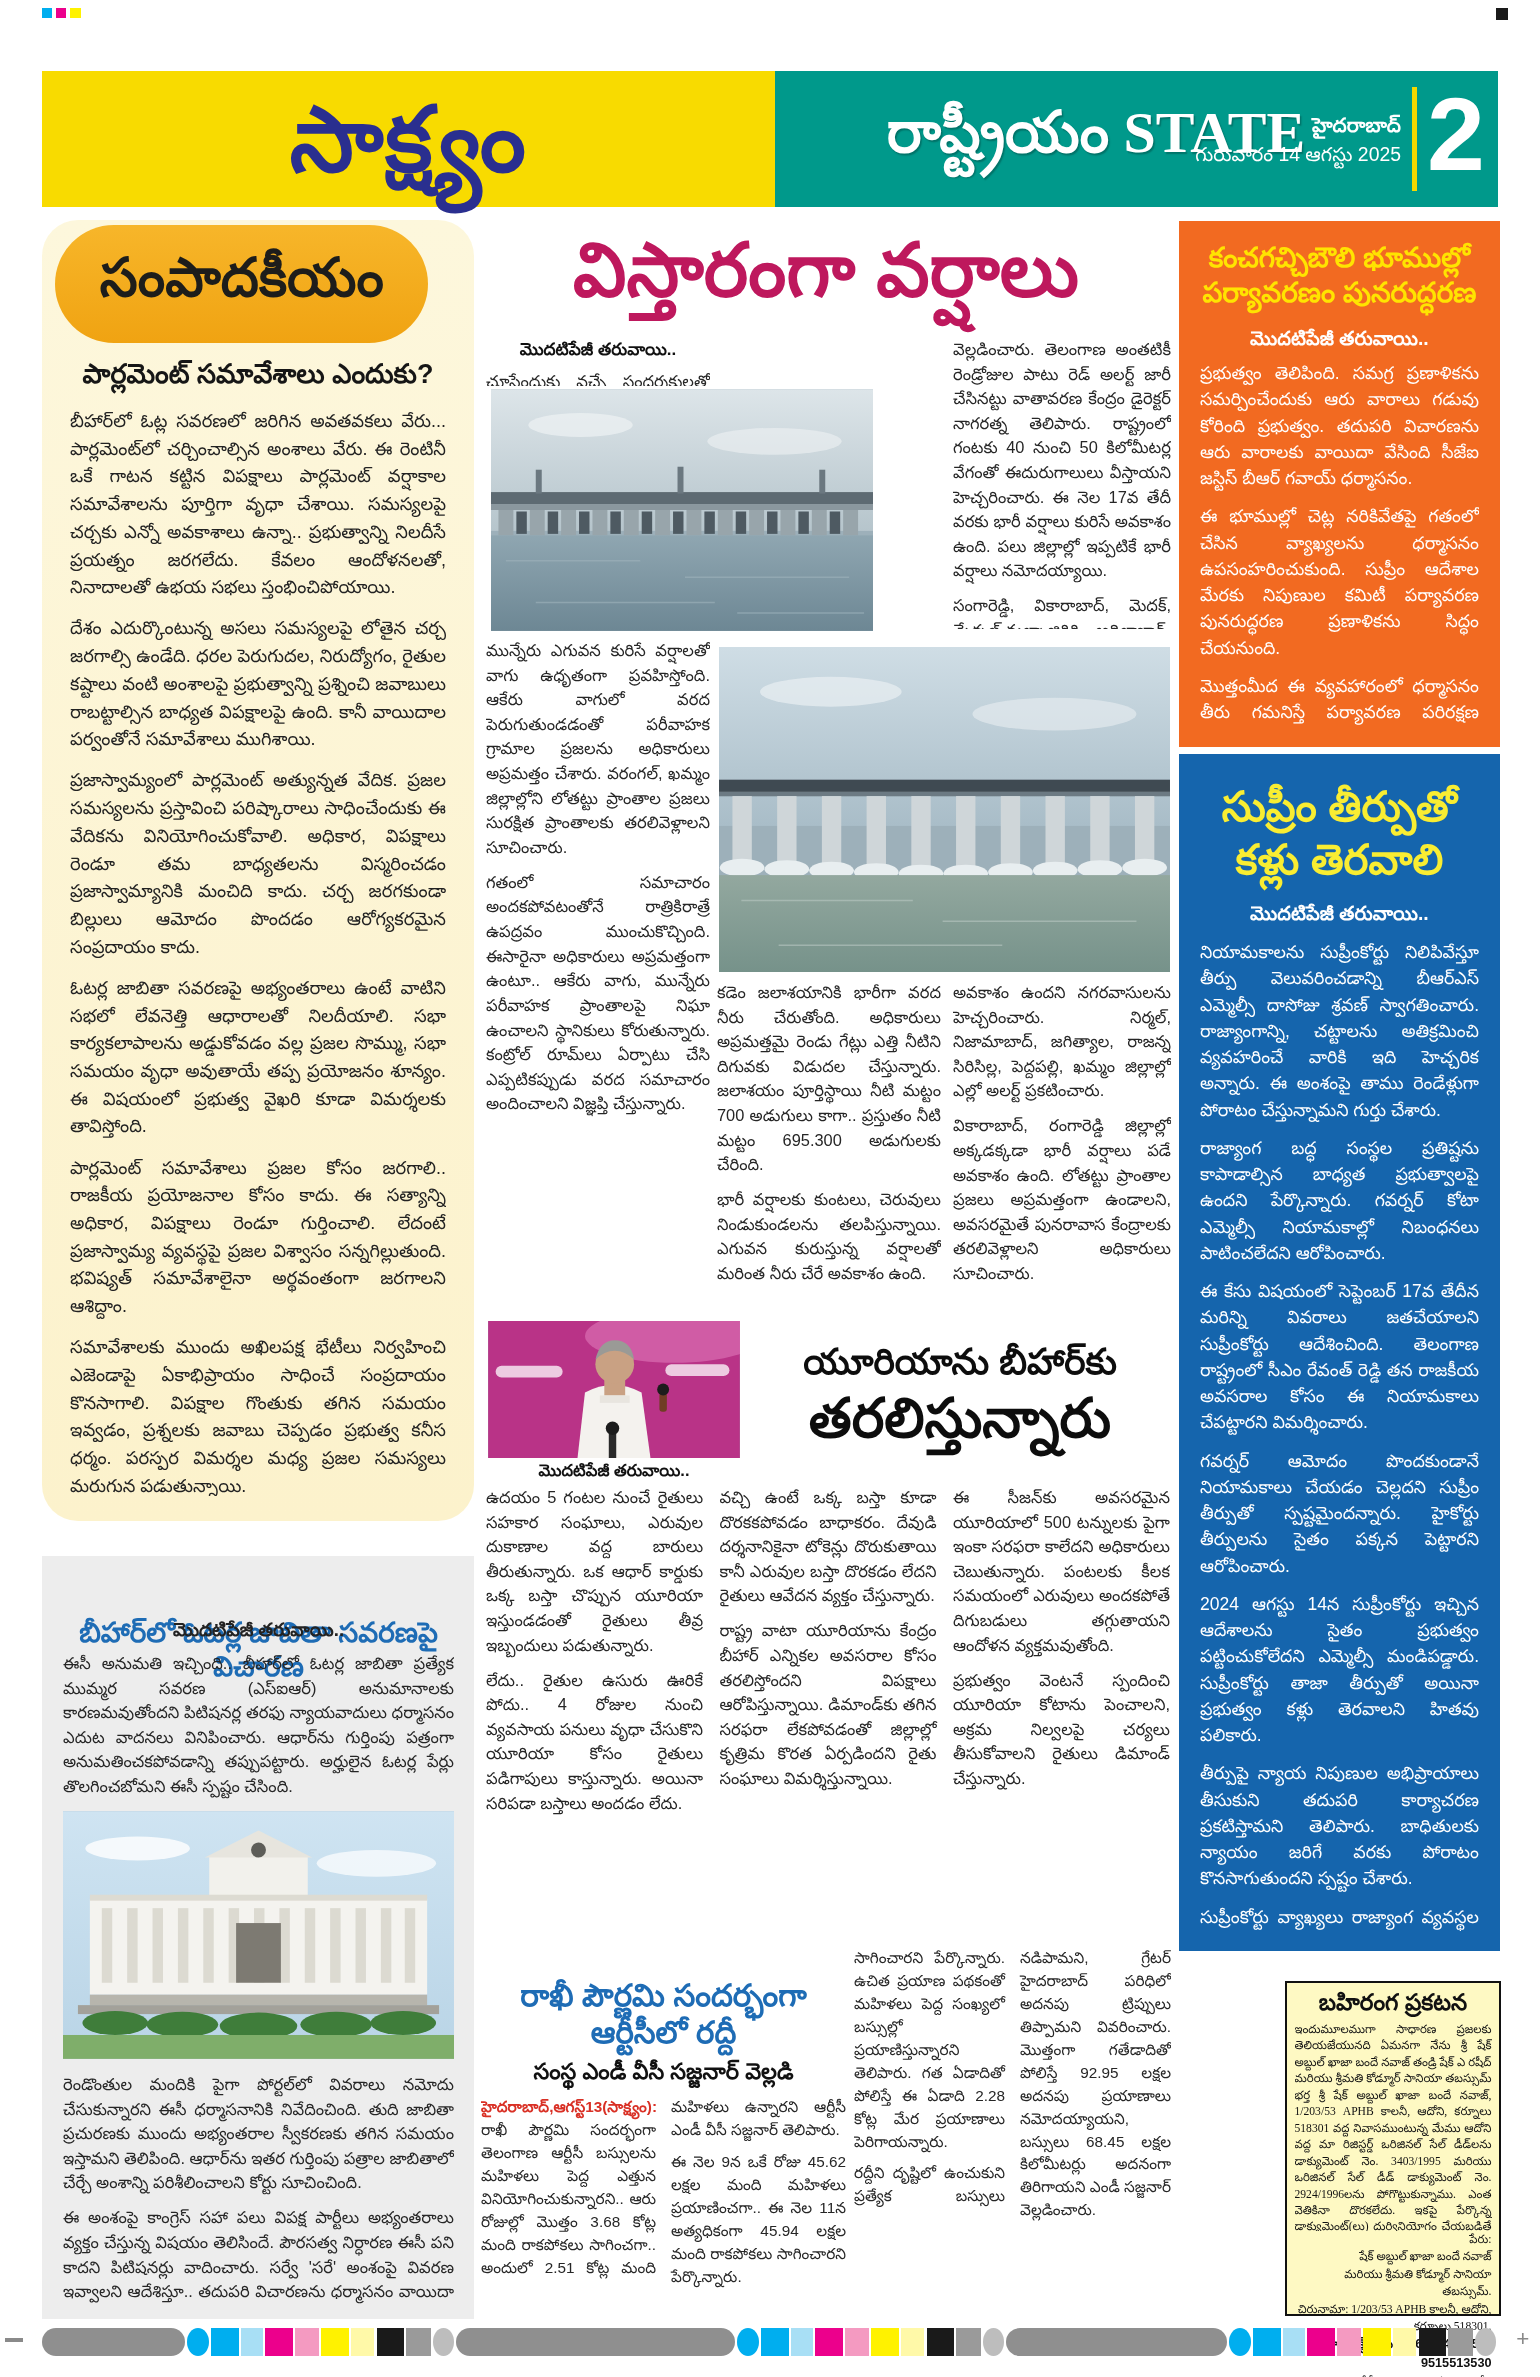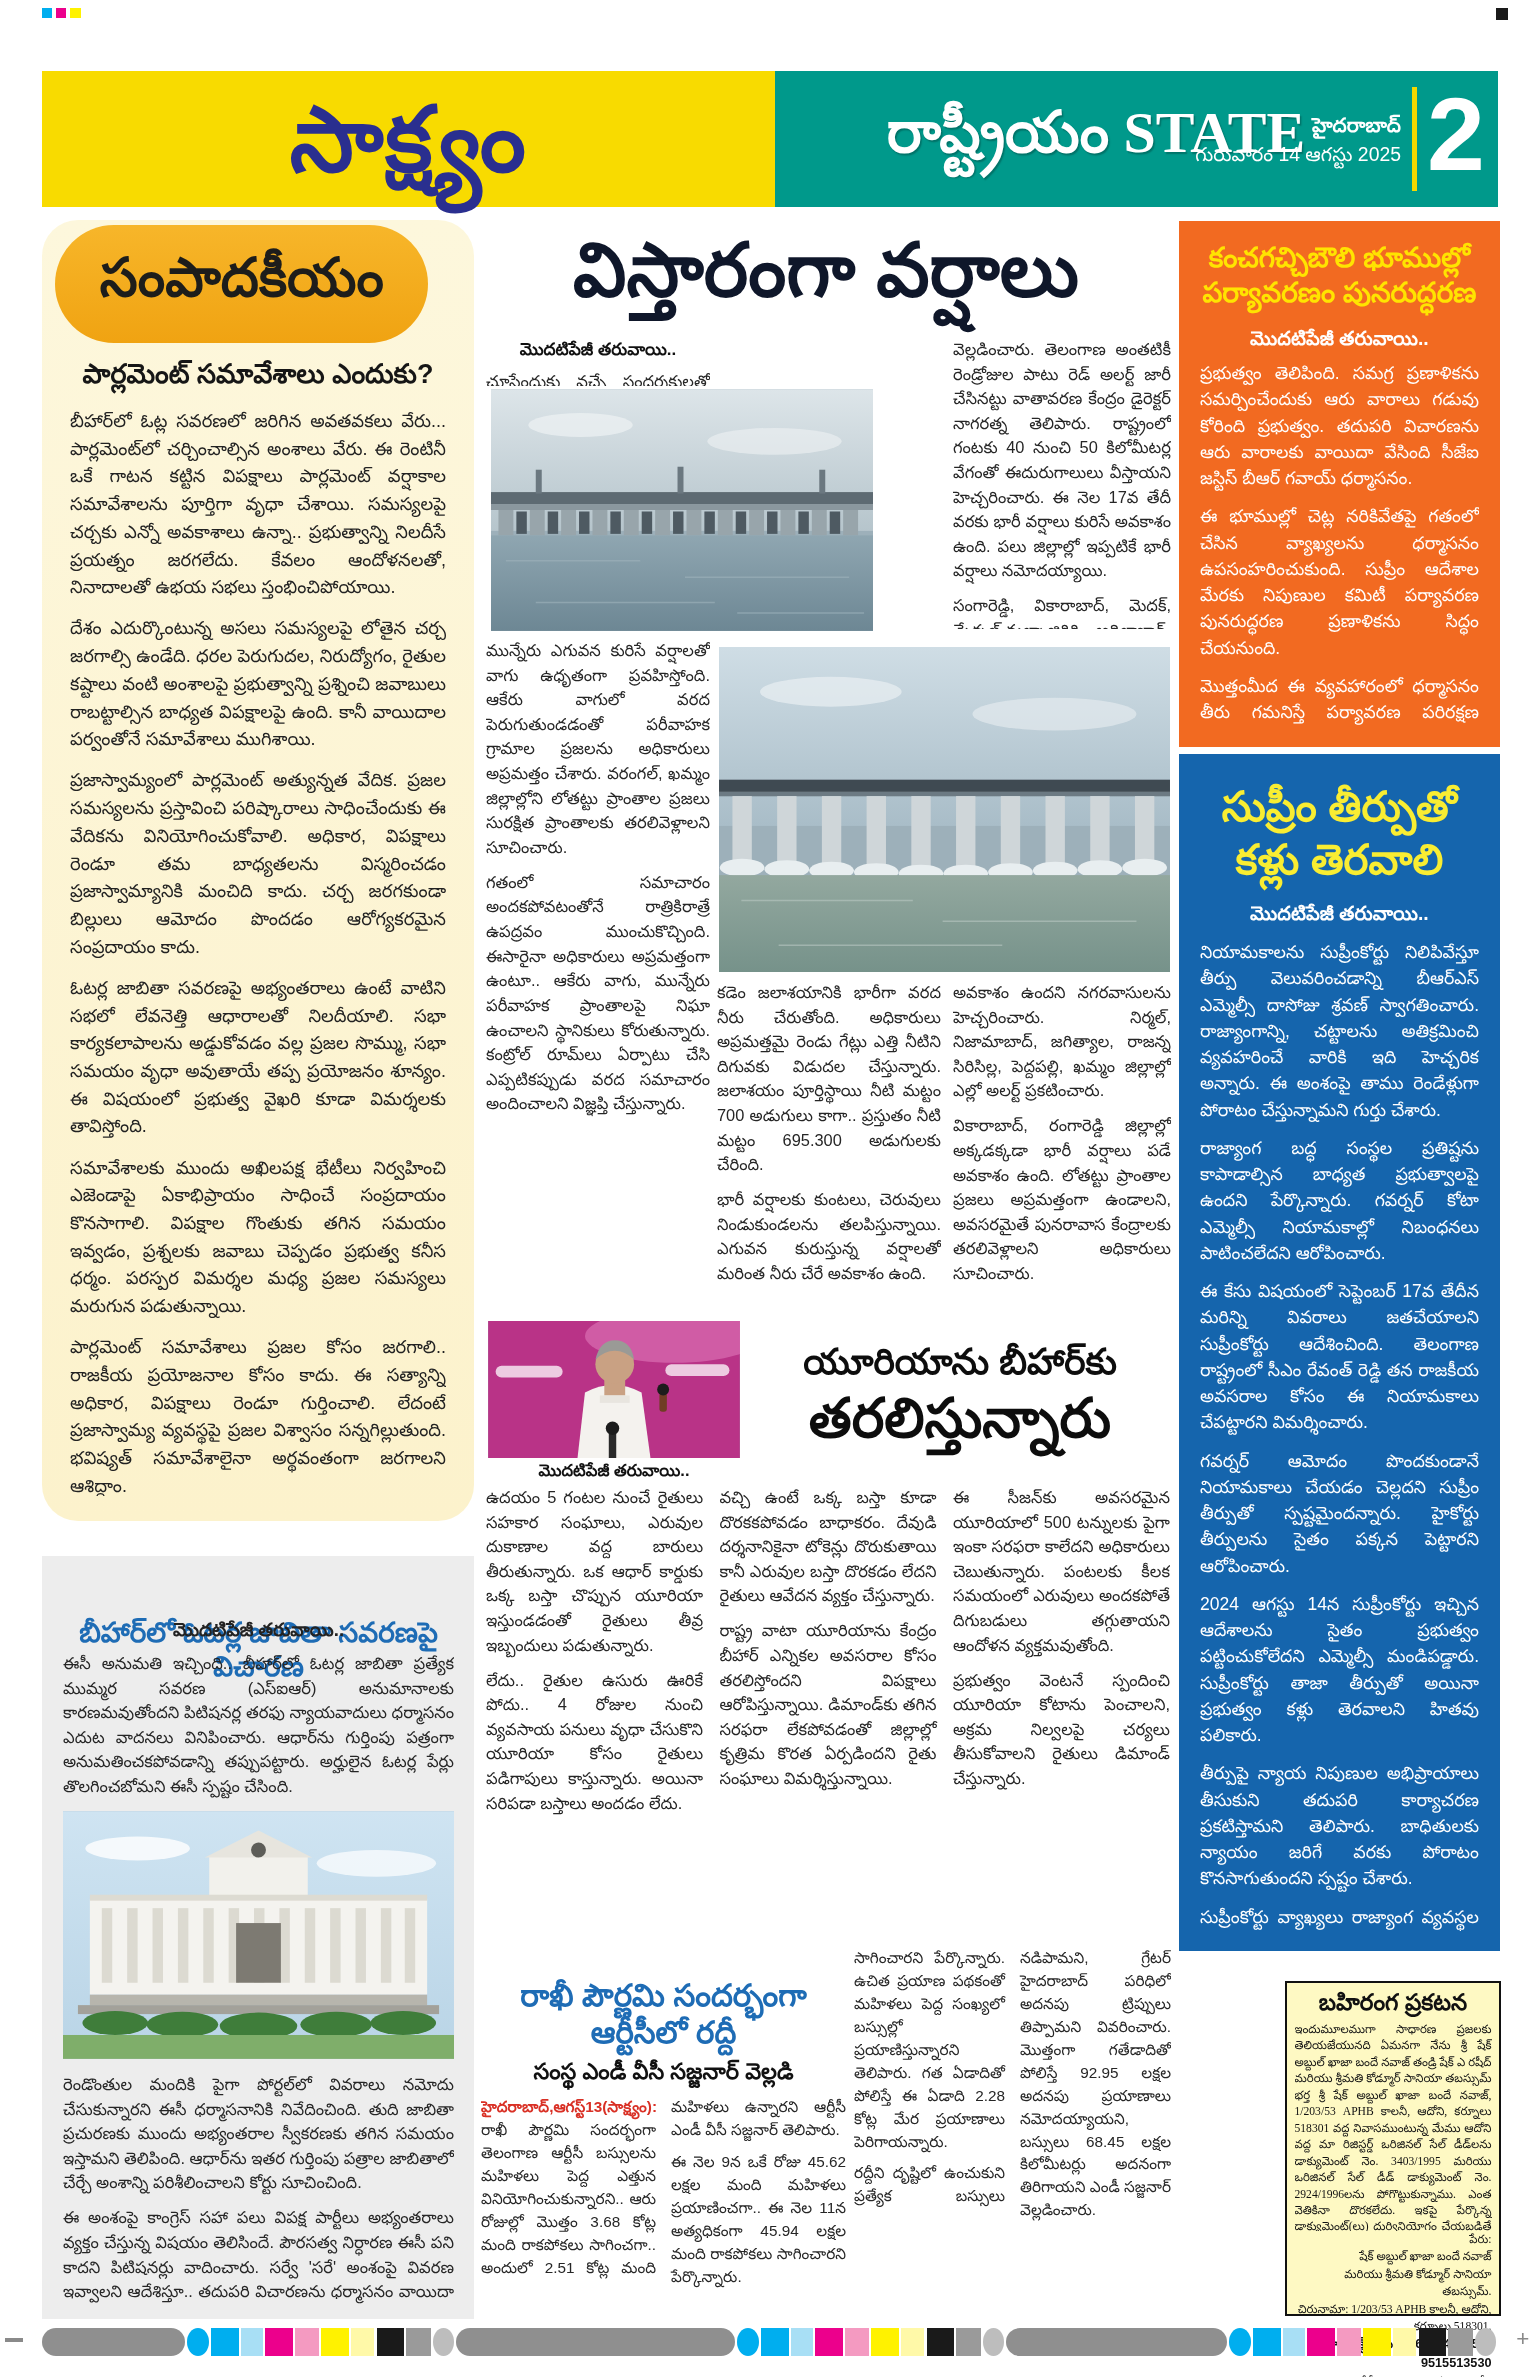--- a/index.html
+++ b/index.html
@@ -36,21 +36,21 @@
   .edit-pill{position:absolute;left:13.4px;top:4.5px;width:373px;height:118px;border-radius:60px;
     background:linear-gradient(180deg,#F7B62A,#F0A312);display:flex;align-items:center;justify-content:center;}
   .edit-pill span{font-size:54px;font-weight:bold;color:#1d1d1b;}
   .edit-sub{position:absolute;left:0;top:139px;width:100%;text-align:center;
     font-size:27px;font-weight:bold;color:#161616;}
   .edit-body{position:absolute;left:28px;top:188px;width:376px;height:1088px;overflow:hidden;}
   .edit-body p{margin:0 0 13.4px 0;font-size:18px;line-height:1.54;text-align:justify;color:#222;}
 
   
   .lead-headline{left:481px;top:222px;width:690px;height:112px;text-align:center;
-    font-size:75px;font-weight:bold;color:#0f172a;line-height:1.3;}
+    font-size:75px;font-weight:bold;color:#be185d;line-height:1.3;}
   .col-text{font-size:16.4px;line-height:1.5;text-align:justify;color:#262626;}
   .col-text p{margin:0 0 10.4px 0;}
   .cont-marker{font-weight:bold;text-align:center;font-size:17px;color:#111;margin:0 0 6px 0;}
 
   .photo-frame{background:#9db0ba;}
   .photo-frame svg{display:block;}
 
   
   .urea-h1{left:744px;top:1340px;width:432px;text-align:center;
     font-size:36px;font-weight:bold;color:#0d0d0d;line-height:1.2;}
@@ -150,22 +150,22 @@
   <div class="abs edit-box">
     <div class="edit-pill">
       <span>సంపాదకీయం</span>
     </div>
     <div class="edit-sub">పార్లమెంట్ సమావేశాలు ఎందుకు?</div>
     <div class="edit-body">
       <p>బీహార్‌లో ఓట్ల సవరణలో జరిగిన అవతవకలు వేరు... పార్లమెంట్‌లో చర్చించాల్సిన అంశాలు వేరు. ఈ రెంటినీ ఒకే గాటన కట్టిన విపక్షాలు పార్లమెంట్ వర్షాకాల సమావేశాలను పూర్తిగా వృధా చేశాయి. సమస్యలపై చర్చకు ఎన్నో అవకాశాలు ఉన్నా.. ప్రభుత్వాన్ని నిలదీసే ప్రయత్నం జరగలేదు. కేవలం ఆందోళనలతో, నినాదాలతో ఉభయ సభలు స్తంభించిపోయాయి.</p>
       <p>దేశం ఎదుర్కొంటున్న అసలు సమస్యలపై లోతైన చర్చ జరగాల్సి ఉండేది. ధరల పెరుగుదల, నిరుద్యోగం, రైతుల కష్టాలు వంటి అంశాలపై ప్రభుత్వాన్ని ప్రశ్నించి జవాబులు రాబట్టాల్సిన బాధ్యత విపక్షాలపై ఉంది. కానీ వాయిదాల పర్వంతోనే సమావేశాలు ముగిశాయి.</p>
       <p>ప్రజాస్వామ్యంలో పార్లమెంట్ అత్యున్నత వేదిక. ప్రజల సమస్యలను ప్రస్తావించి పరిష్కారాలు సాధించేందుకు ఈ వేదికను వినియోగించుకోవాలి. అధికార, విపక్షాలు రెండూ తమ బాధ్యతలను విస్మరించడం ప్రజాస్వామ్యానికి మంచిది కాదు. చర్చ జరగకుండా బిల్లులు ఆమోదం పొందడం ఆరోగ్యకరమైన సంప్రదాయం కాదు.</p>
       <p>ఓటర్ల జాబితా సవరణపై అభ్యంతరాలు ఉంటే వాటిని సభలో లేవనెత్తి ఆధారాలతో నిలదీయాలి. సభా కార్యకలాపాలను అడ్డుకోవడం వల్ల ప్రజల సొమ్ము, సభా సమయం వృధా అవుతాయే తప్ప ప్రయోజనం శూన్యం. ఈ విషయంలో ప్రభుత్వ వైఖరి కూడా విమర్శలకు తావిస్తోంది.</p>
+      <p>పార్లమెంట్ సమావేశాలు ప్రజల కోసం జరగాలి.. రాజకీయ ప్రయోజనాల కోసం కాదు. ఈ సత్యాన్ని అధికార, విపక్షాలు రెండూ గుర్తించాలి. లేదంటే ప్రజాస్వామ్య వ్యవస్థపై ప్రజల విశ్వాసం సన్నగిల్లుతుంది. భవిష్యత్ సమావేశాలైనా అర్థవంతంగా జరగాలని ఆశిద్దాం.</p>
       <p>సమావేశాలకు ముందు అఖిలపక్ష భేటీలు నిర్వహించి ఎజెండాపై ఏకాభిప్రాయం సాధించే సంప్రదాయం కొనసాగాలి. విపక్షాల గొంతుకు తగిన సమయం ఇవ్వడం, ప్రశ్నలకు జవాబు చెప్పడం ప్రభుత్వ కనీస ధర్మం. పరస్పర విమర్శల మధ్య ప్రజల సమస్యలు మరుగున పడుతున్నాయి.</p>
-      <p>పార్లమెంట్ సమావేశాలు ప్రజల కోసం జరగాలి.. రాజకీయ ప్రయోజనాల కోసం కాదు. ఈ సత్యాన్ని అధికార, విపక్షాలు రెండూ గుర్తించాలి. లేదంటే ప్రజాస్వామ్య వ్యవస్థపై ప్రజల విశ్వాసం సన్నగిల్లుతుంది. భవిష్యత్ సమావేశాలైనా అర్థవంతంగా జరగాలని ఆశిద్దాం.</p>
     </div>
   </div>
 
   <div class="abs lead-headline">విస్తారంగా వర్షాలు</div>
 
   <div class="abs col-text hidden-overflow" style="left:486px;top:337px;width:224px;height:49px;">
     <div class="cont-marker">మొదటిపేజీ తరువాయి..</div>
     <p>చూసేందుకు వచ్చే సందర్శకులతో డ్యామ్ పరిసర ప్రాంతాలు సందడిగా మారాయి.</p>
   </div>
 

